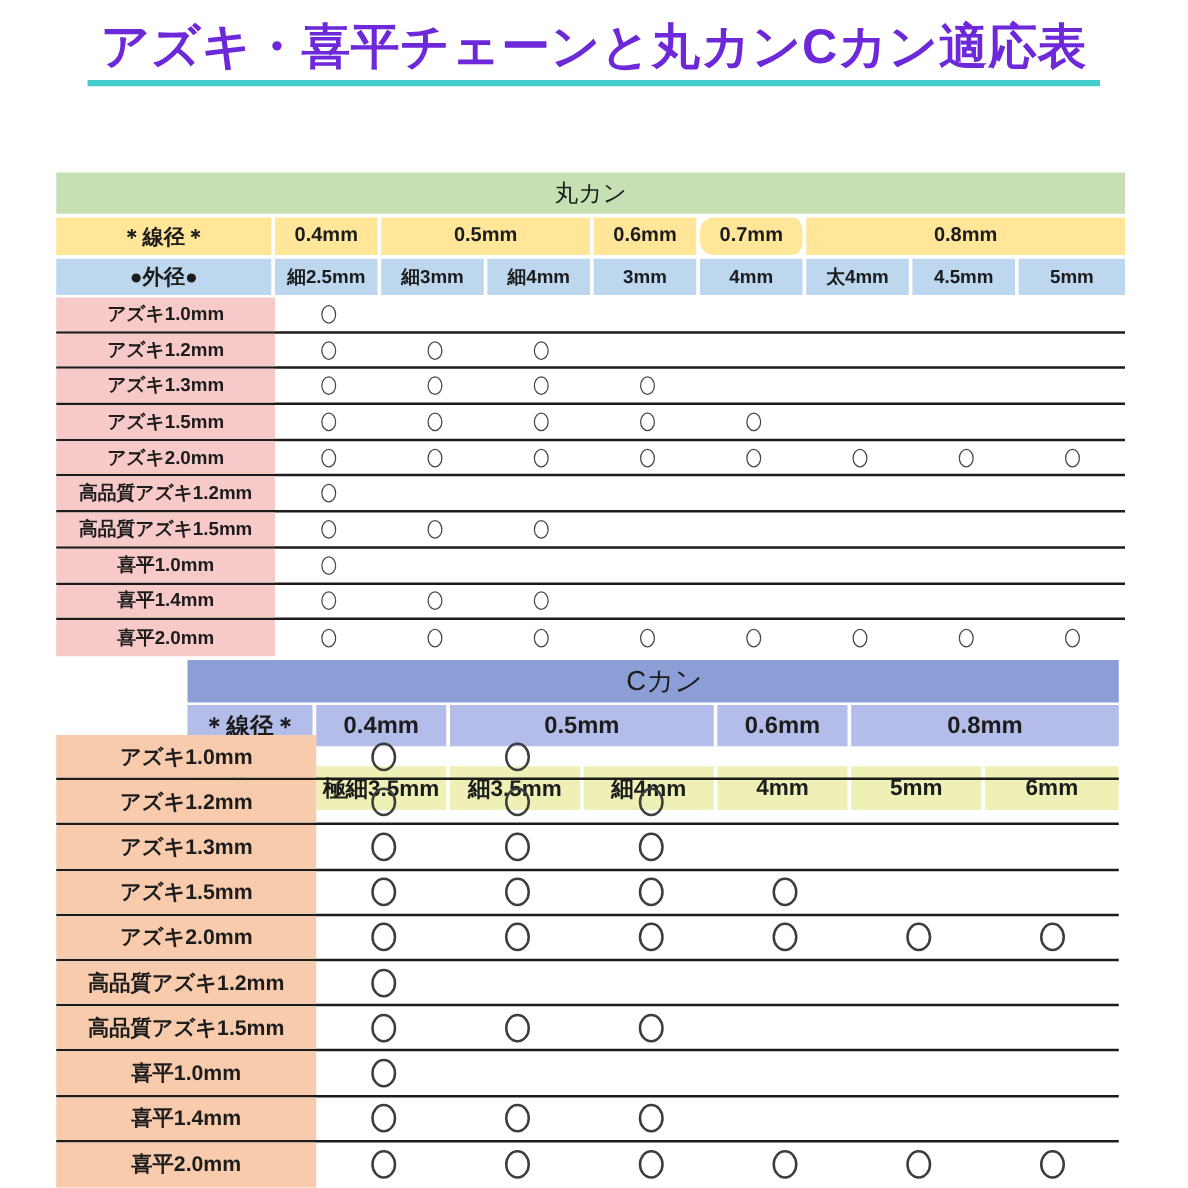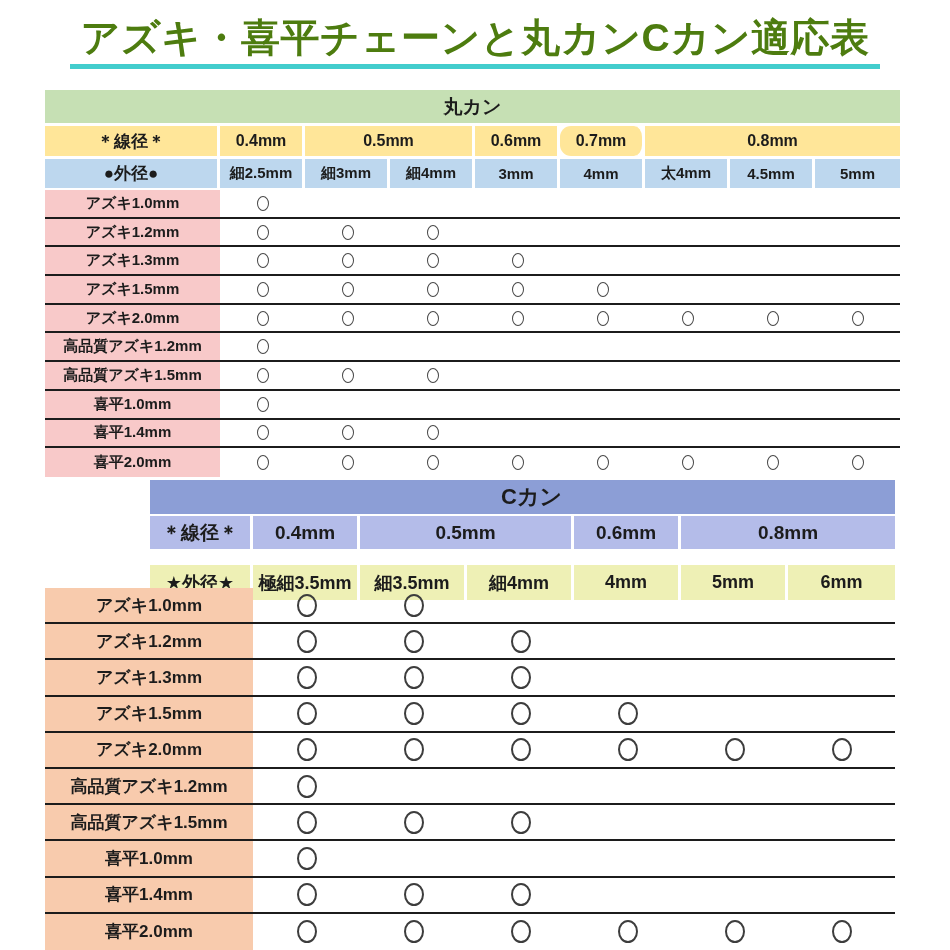--- a/index.html
+++ b/index.html
@@ -4,27 +4,27 @@
 <style>
   html,body { margin:0; padding:0; }
   body {
     width:950px; height:950px; position:relative; overflow:hidden;
     background:#ffffff; color:#1c1c1c;
     font-family:"Liberation Sans","DejaVu Sans",sans-serif;
   }
   
   .title-wrap { position:absolute; top:16px; left:0; width:100%; text-align:center; }
   .title {
-    display:inline-block; font-size:39px; font-weight:bold; color:#4d7c0f;
+    display:inline-block; font-size:39px; font-weight:bold; color:#6d28d9;
     line-height:1.12; border-bottom:5px solid #43cdcd; padding:0 10px 4px;
     letter-spacing:0.5px;
   }
   
   .tbl { position:absolute; }
-  .bar { display:flex; align-items:center; justify-content:center; font-weight:bold; }
+  .bar { display:flex; align-items:center; justify-content:center; font-weight:normal;margin-top:48px; }
   .hrow { display:grid; }
   .hcell {
     display:flex; align-items:center; justify-content:center; font-weight:bold;
     box-sizing:border-box; border-right:3px solid #ffffff; white-space:nowrap;
   }
   .hcell:last-child { border-right:none; }
   .row { box-sizing:border-box; border-bottom:2px solid #1c1c1c; display:grid; }
   .row:last-child { border-bottom:none; }
   .rlabel { display:flex; align-items:center; justify-content:center; font-weight:bold; white-space:nowrap;text-align:right; }
   .mcell { display:flex; align-items:center; justify-content:center; }

